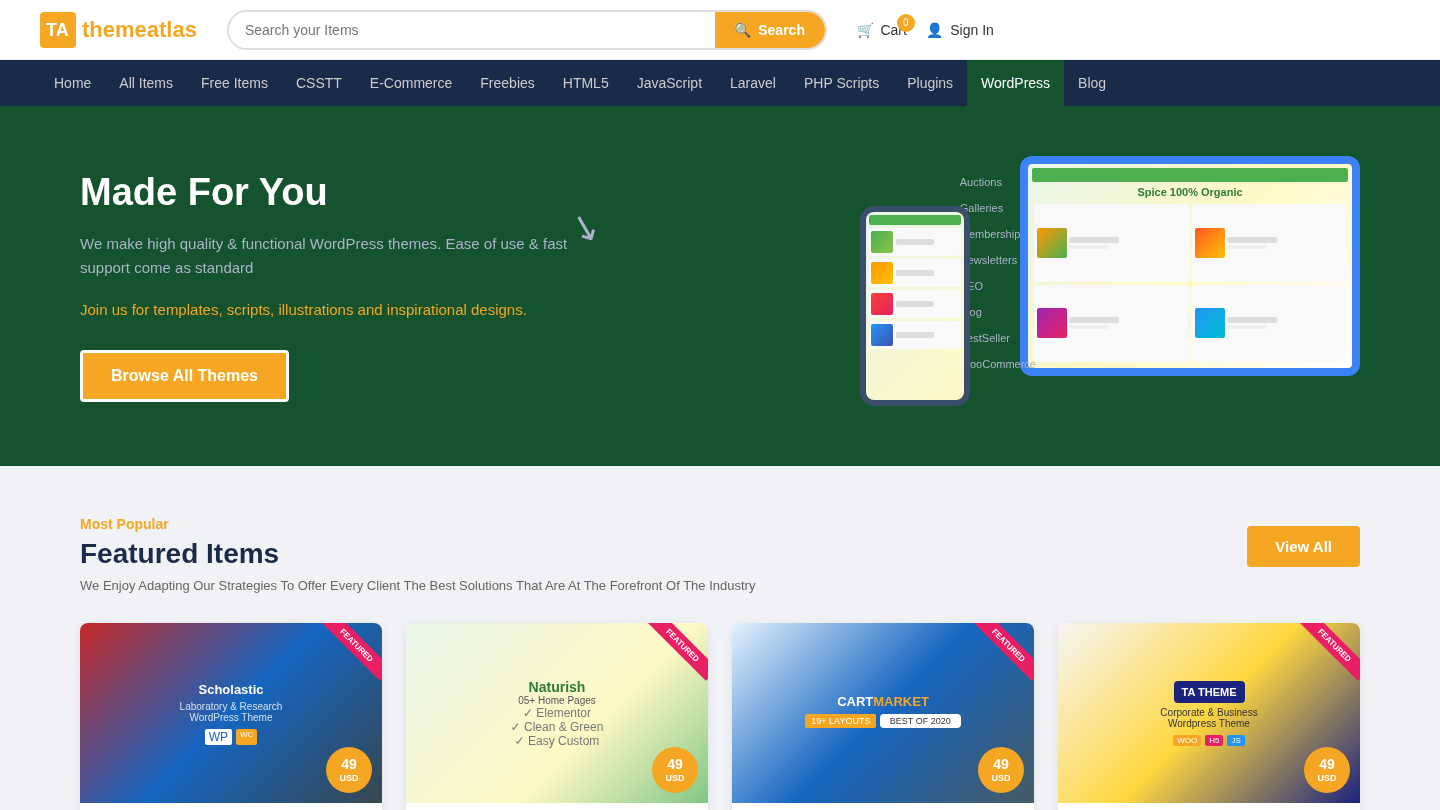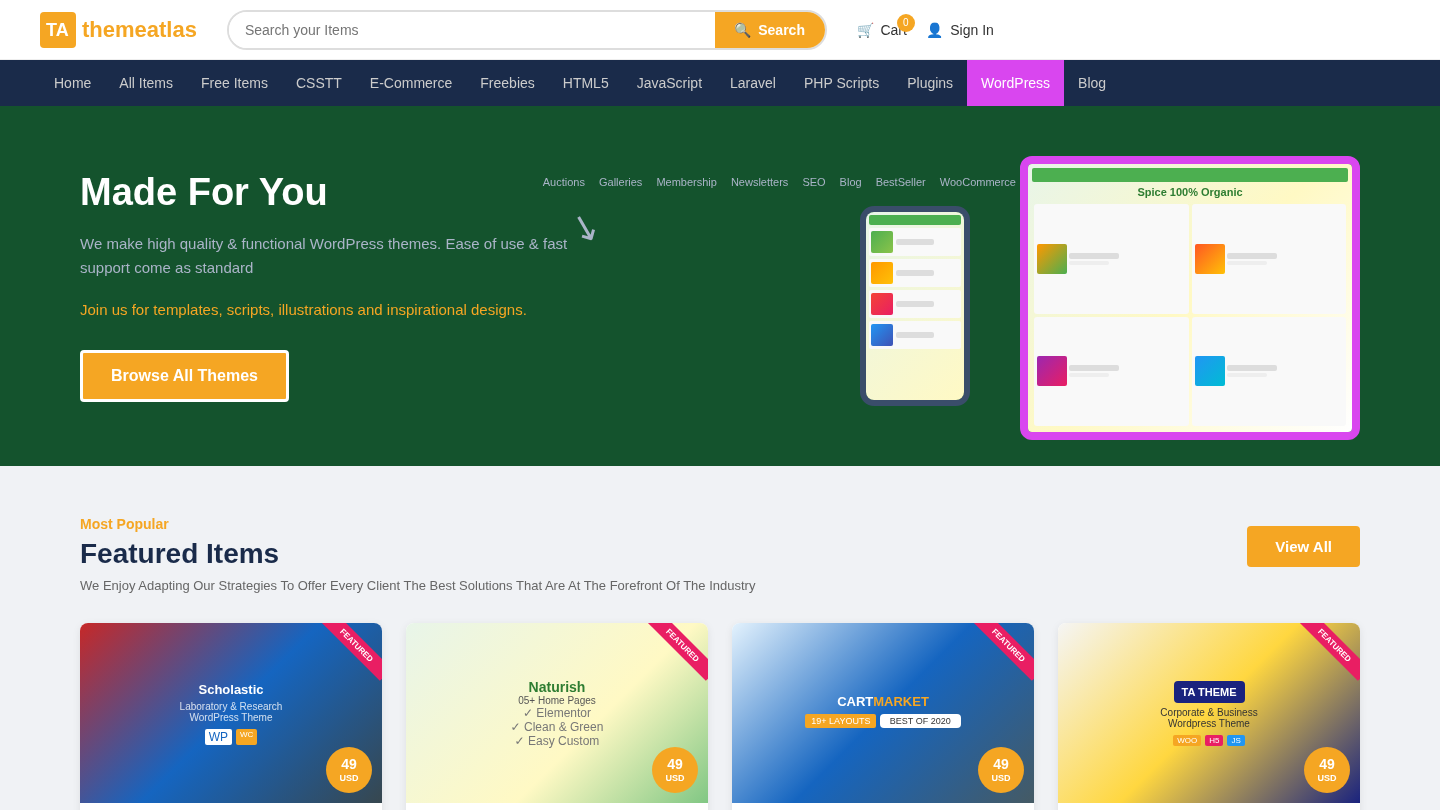--- a/index.html
+++ b/index.html
@@ -120,21 +120,21 @@
       color: #ccc;
       text-decoration: none;
       font-size: 14px;
       padding: 0 14px;
       height: 46px;
       display: flex;
       align-items: center;
       white-space: nowrap;
     }
     .nav a.active {
-      background: #d946ef;
+      background: #14532d;
       color: #fff;
     }
 
     
     .hero {
       background: #14532d;
       display: flex;
       align-items: center;
       padding: 40px 80px;
       min-height: 310px;
@@ -187,24 +187,24 @@
     .device-mockup {
       position: relative;
       width: 500px;
       height: 260px;
     }
     .tablet {
       position: absolute;
       right: 0;
       top: 0;
       width: 340px;
-      height: 284px;
+      height: 220px;
       background: #2a3d5a;
       border-radius: 12px;
-      border: 8px solid #d946ef;
+      border: 8px solid #3b82f6;
       overflow: hidden;
     }
     .tablet-screen {
       width: 100%;
       height: 100%;
       background: linear-gradient(135deg, #e8f5e9 0%, #fff9c4 50%, #fff 100%);
       display: flex;
       flex-direction: column;
       padding: 4px;
     }
@@ -281,23 +281,24 @@
     .phone-img {
       width: 22px;
       height: 22px;
       background: linear-gradient(135deg, #ff9800, #4CAF50);
       border-radius: 2px;
       flex-shrink: 0;
     }
     .phone-text { width: 60%; height: 6px; background: #ddd; border-radius: 2px; }
     .sidebar-labels {
       position: absolute;
-      right: 344px;
+      right: 324px;
       top: 20px;
       display: flex;
+      flex-direction: column;
       gap: 14px;
       font-size: 11px;
       color: #aab4c8;
     }
     .sidebar-labels span { white-space: nowrap; }
 
     
     .featured-section {
       background: #f0f2f5;
       padding: 50px 80px;

